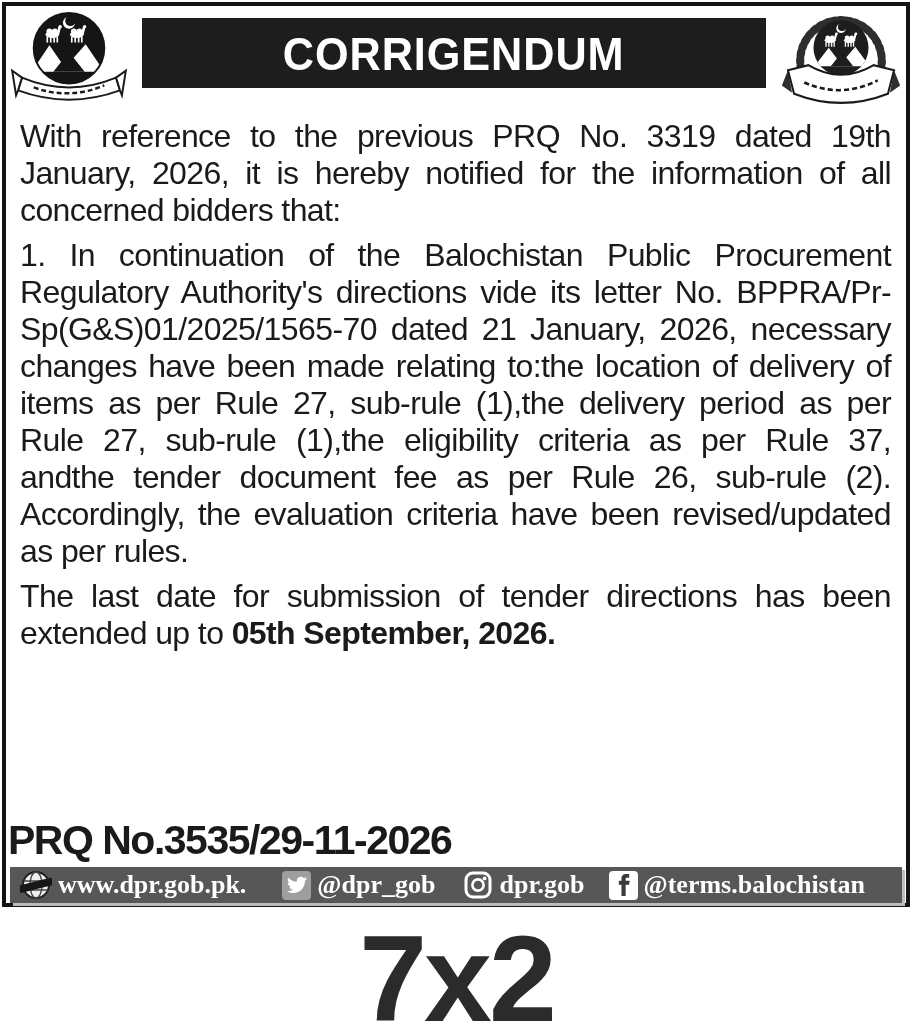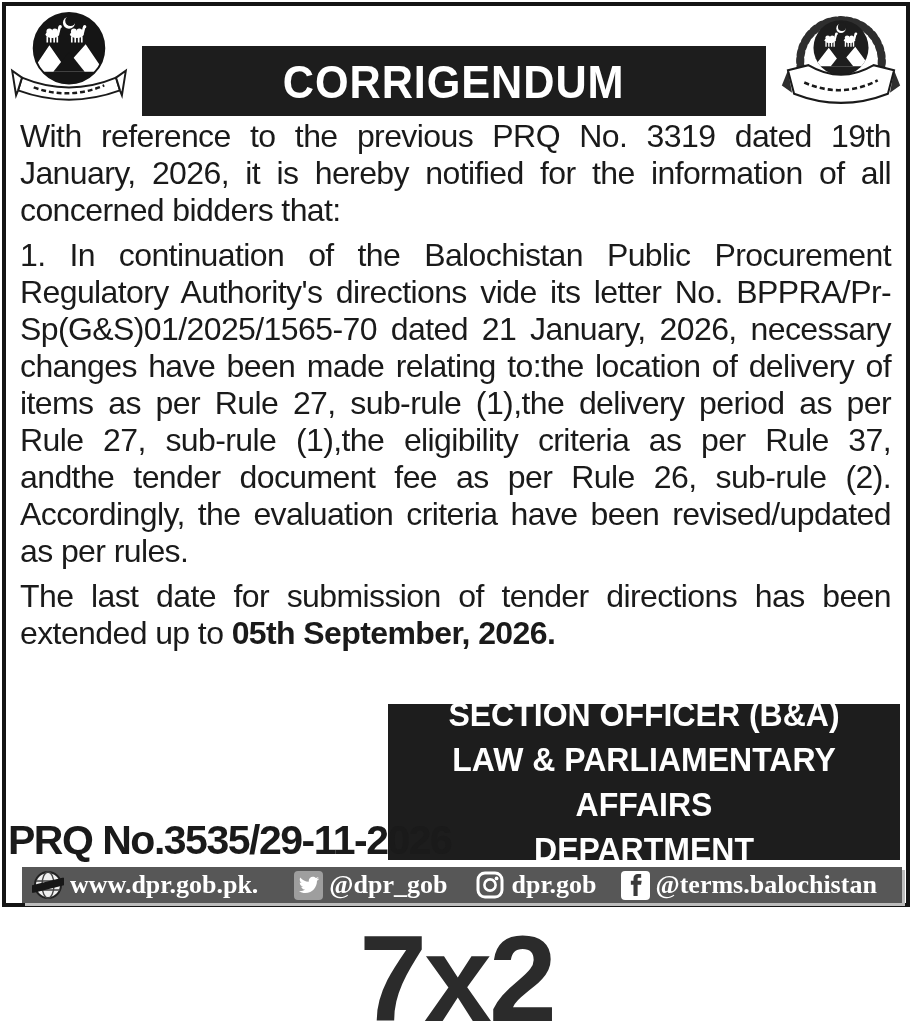--- a/index.html
+++ b/index.html
@@ -10,21 +10,21 @@
   .ad{
     position:absolute;left:2px;top:2px;width:900px;height:897px;
     border:4px solid #141414;background:#fff;
   }
   
   .header{position:relative;height:102px;}
   .emblem-left{position:absolute;left:3px;top:3px;width:120px;height:98px;}
   .emblem-right{position:absolute;right:1px;top:1px;width:128px;height:102px;}
   .banner{
     position:absolute;left:136px;top:12px;width:624px;height:70px;
-    background:#1d1d1d;display:flex;align-items:center;justify-content:center;margin-top:28px;
+    background:#1d1d1d;display:flex;align-items:center;justify-content:center;
   }
   .banner span{
     color:#fff;font-size:47px;font-weight:bold;letter-spacing:1px;
     transform:scaleX(.92);white-space:nowrap;
   }
   
   .body-text{
     padding:2px 7px 0 6px;height:592px;overflow:hidden;
     font-size:32px;line-height:37px;letter-spacing:-0.6px;text-align:justify;
   }
@@ -37,21 +37,21 @@
     font-weight:bold;font-size:33px;line-height:45px;
     display:flex;flex-direction:column;justify-content:center;
   }
   .sig-box div{transform:scaleX(.97);}
   .prq{
     position:absolute;left:2px;bottom:-2px;
     font-size:41px;font-weight:bold;letter-spacing:-1.5px;white-space:nowrap;
   }
   
   .footer-bar{
-    margin:5px 4px 0 16px;height:36px;background:#575757;
+    margin:5px 4px 0 4px;height:36px;background:#575757;
     box-shadow:3px 3px 0 #bcbcbc;
     display:flex;align-items:center;
     color:#fff;font-family:"Liberation Serif",serif;font-weight:bold;font-size:26px;
     padding:0 10px;white-space:nowrap;
   }
   .footer-bar .txt{margin:0 6px;}
   .sq{width:29px;height:29px;border-radius:4px;display:flex;align-items:center;justify-content:center;flex:0 0 auto;}
   .sq.tw{background:#9e9e9e;}
   .sq.fb{background:#fff;}
   .gap1{margin-left:30px;} .gap2{margin-left:22px;} .gap3{margin-left:18px;}
@@ -131,25 +131,20 @@
       </svg>
     </div>
 
     <div class="body-text">
       <p>With reference to the previous PRQ No. 3319 dated 19th January, 2026, it is hereby notified for the information of all concerned bidders that:</p>
       <p>1. In continuation of the Balochistan Public Procurement Regulatory Authority's directions vide its letter No. BPPRA/Pr-Sp(G&amp;S)01/2025/1565-70 dated 21 January, 2026, necessary changes have been made relating to:the location of delivery of items as per Rule 27, sub-rule (1),the delivery period as per Rule 27, sub-rule (1),the eligibility criteria as per Rule 37, andthe tender document fee as per Rule 26, sub-rule (2). Accordingly, the evaluation criteria have been revised/updated as per rules.</p>
       <p><span>The last date for submission of tender directions has been extended up to </span><b>05th September, 2026.</b></p>
     </div>
 
     <div class="bottom-row">
-      <div class="sig-box">
-        <div>SECTION OFFICER (B&amp;A)</div>
-        <div>LAW &amp; PARLIAMENTARY AFFAIRS</div>
-        <div>DEPARTMENT</div>
-      </div>
       <div class="prq">PRQ No.3535/29-11-2026</div>
     </div>
 
     <div class="footer-bar">
       <svg width="32" height="32" viewBox="0 0 32 32">
         <circle cx="16" cy="16" r="13" fill="#f0f0f0" stroke="#222" stroke-width="2"></circle>
         <ellipse cx="16" cy="16" rx="6" ry="13" fill="none" stroke="#444" stroke-width="1.4"></ellipse>
         <path d="M4 12 H28 M4 21 H28" stroke="#444" stroke-width="1.4"></path>
         <rect x="-3" y="12.5" width="38" height="7.5" rx="3.5" fill="#171717" transform="rotate(-14 16 16)"></rect>
       </svg>

